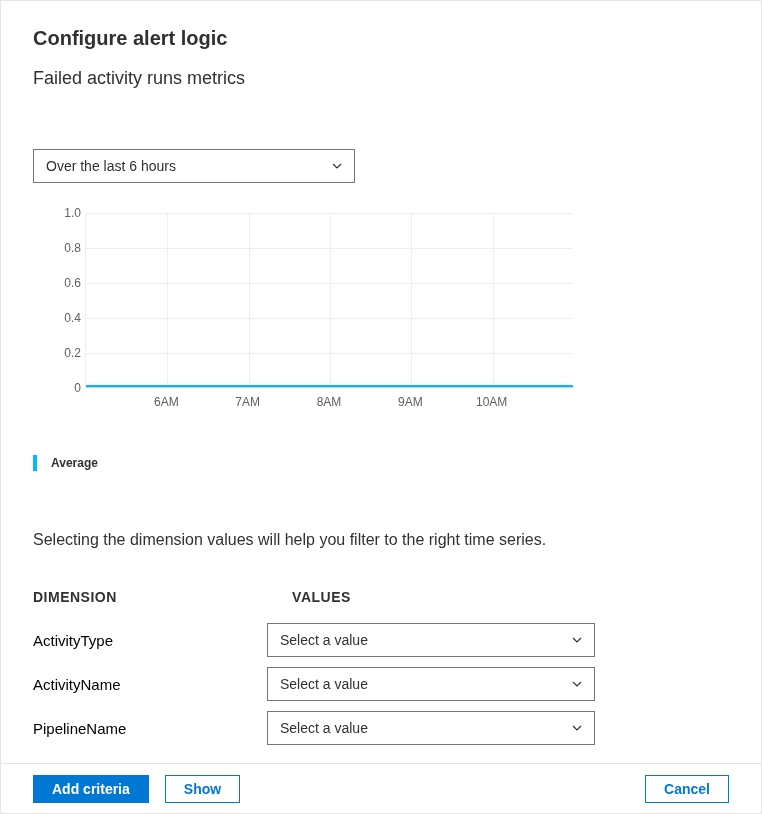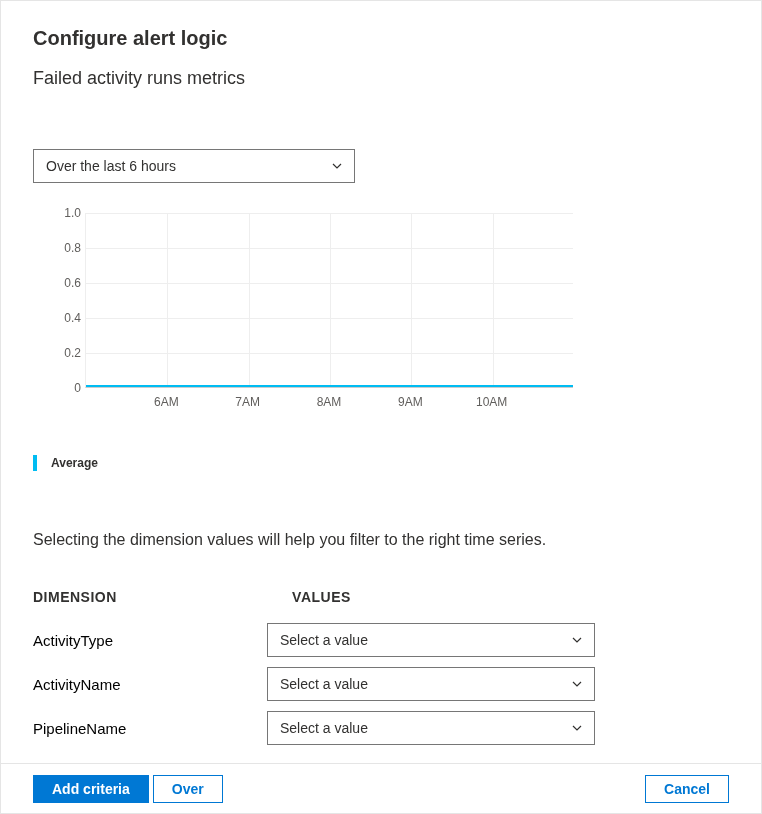--- a/index.html
+++ b/index.html
@@ -145,21 +145,21 @@
     }
     .footer {
       position: absolute;
       bottom: 0;
       left: 0; right: 0;
       height: 50px;
       border-top: 1px solid #e5e5e5;
       display: flex;
       align-items: center;
       padding: 0 32px;
-      gap: 4px;
+      gap: 16px;
     }
     .btn {
       height: 28px;
       padding: 0 18px;
       font-size: 14px;
       font-weight: 600;
       border: 1px solid #0078d4;
       background: #fff;
       color: #0078d4;
       cursor: pointer;
@@ -263,16 +263,16 @@
               </svg>
             </span>
           </div>
         </div>
       </div>
   </div>
 </div>
 
 <div class="footer">
   <button class="btn primary">Add criteria</button>
-  <button class="btn">Over</button>
+  <button class="btn">Show</button>
   <div class="spacer"></div>
   <button class="btn">Cancel</button>
 </div>
 
 </body></html>

